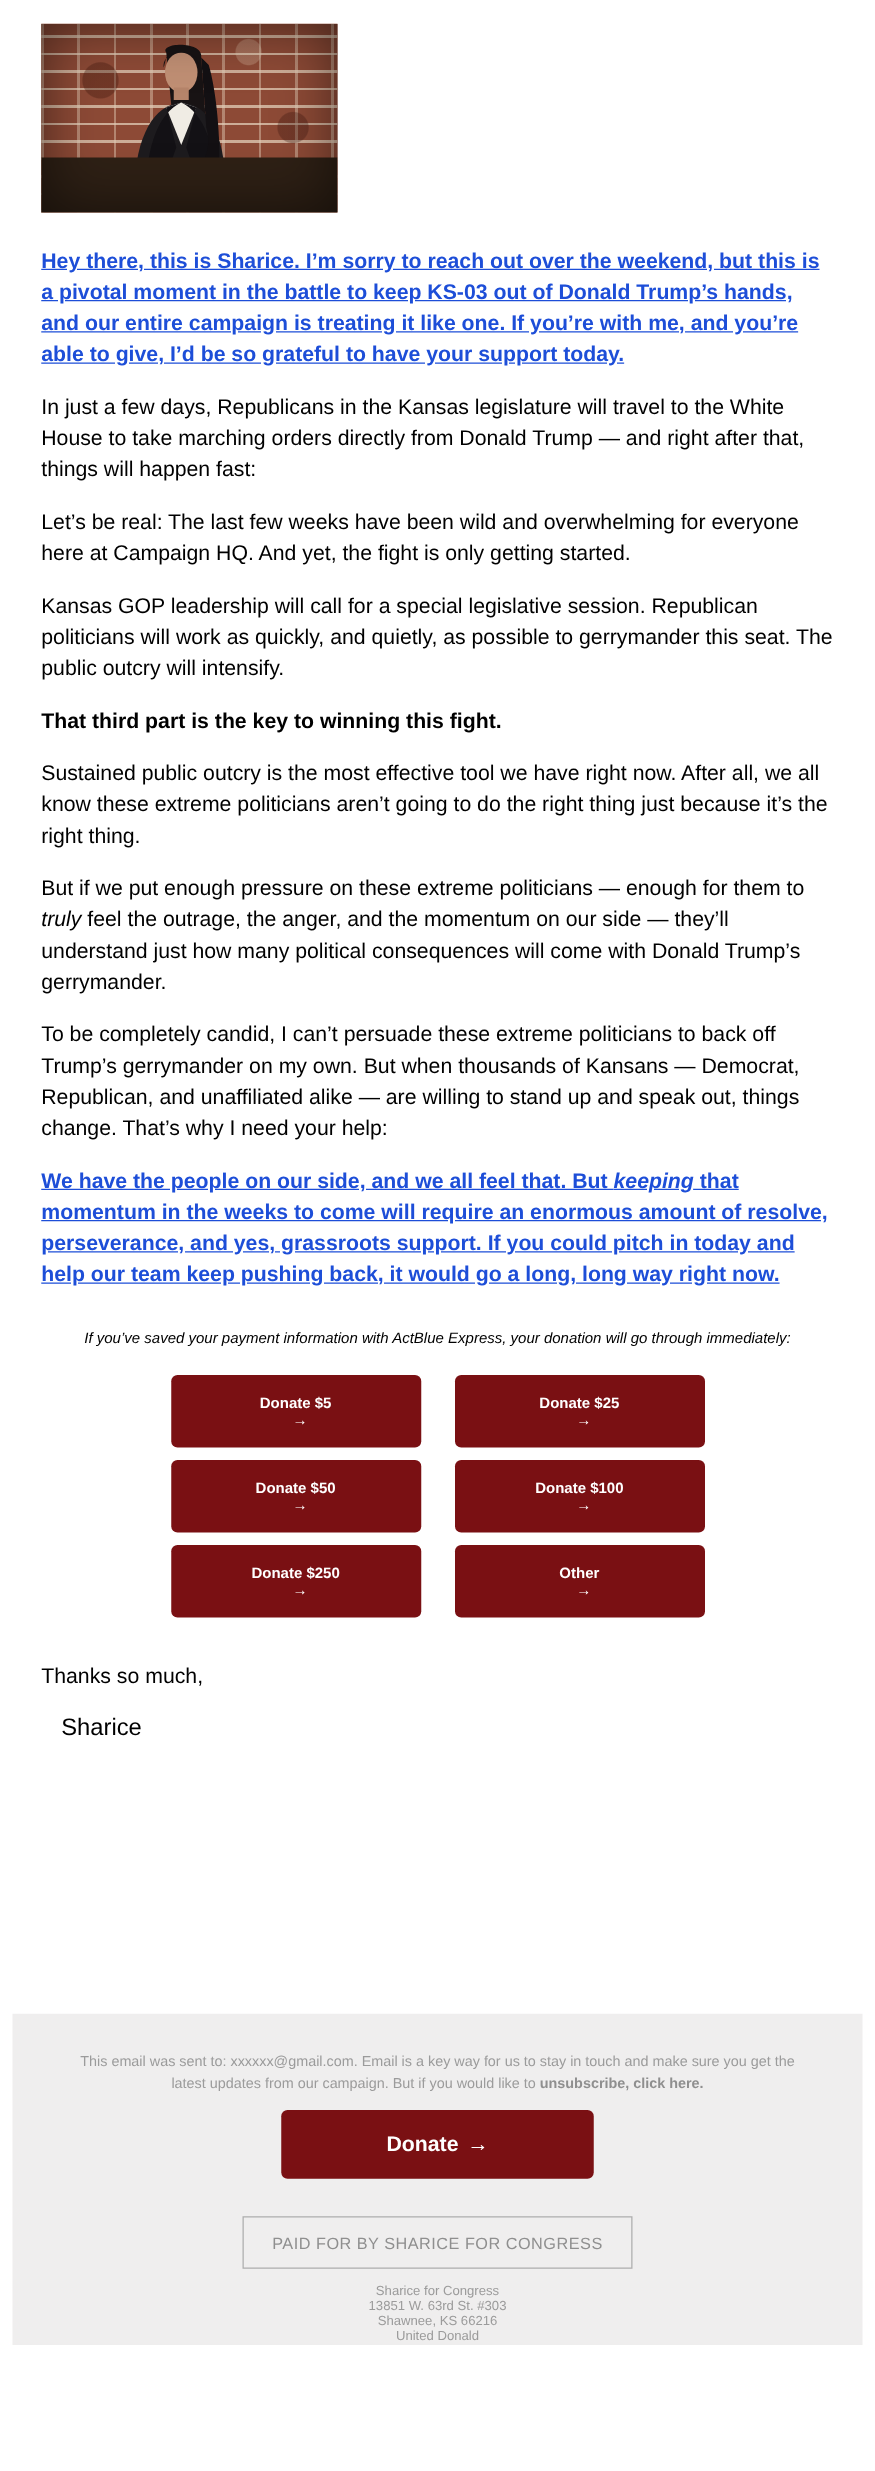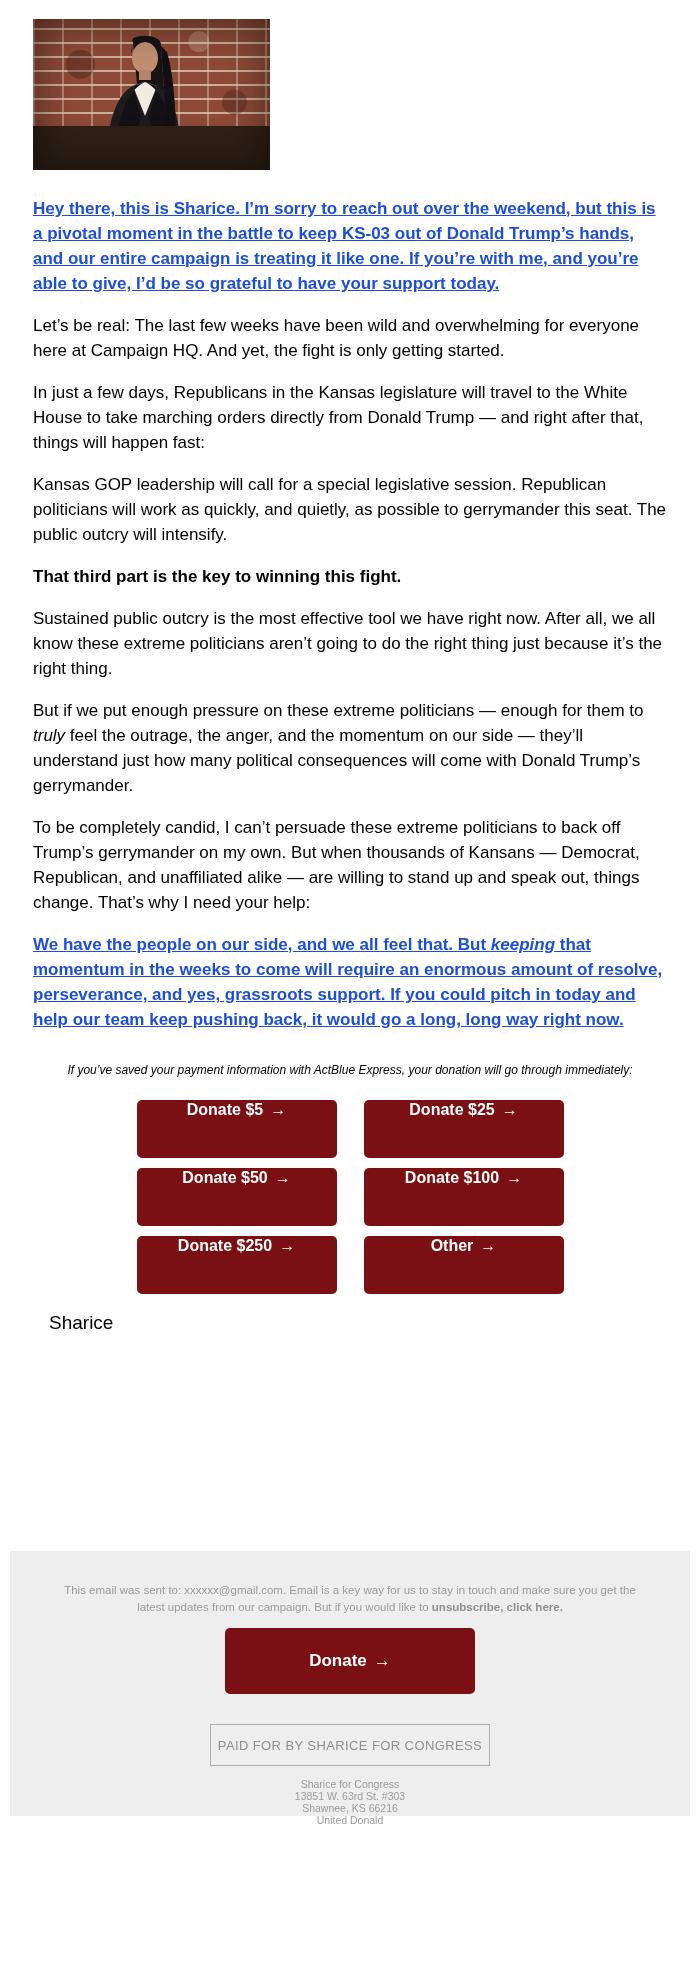--- a/index.html
+++ b/index.html
@@ -29,36 +29,36 @@
   .figure{position:absolute;left:34px;bottom:18px;}
 
   
   .para{font-size:17px;line-height:25px;margin:0 0 17px 0;}
   .para.bold{font-weight:bold;}
   .para.link{color:#1d4ed8;font-weight:bold;text-decoration:underline;cursor:pointer;}
   .express{font-size:12px;line-height:16px;font-style:italic;text-align:center;margin:30px 0 0 0;}
 
   
   .donate-grid{margin:22px auto 0 auto;width:427px;display:grid;grid-template-columns:200px 200px;grid-column-gap:27px;grid-row-gap:10px;}
-  .donate-btn{display:flex;justify-content:center;height:58px;border:none;border-radius:5px;
-    background:#7a1013;color:#fff;font-family:"Liberation Sans",sans-serif;font-weight:bold;font-size:16px;cursor:pointer;}
+  .donate-btn{display:flex;align-items:center;justify-content:center;height:58px;border:none;border-radius:5px;
+    background:#7a1013;color:#fff;font-family:"Liberation Sans",sans-serif;font-weight:bold;font-size:12px;cursor:pointer;flex-direction:column;}
   .donate-btn .arr{margin-left:7px;font-weight:normal;}
 
   .signoff{font-size:17px;line-height:25px;margin:34px 0 17px 0;}
   .signature{font-size:19px;line-height:25px;margin:16px;}
   .spacer{height:200px;}
 
   
   .footer{margin:0 10px;background:#efeeee;height:265px;box-sizing:border-box;padding-top:31px;text-align:center;}
   .disclaimer{max-width:600px;margin:0 auto;font-size:11.5px;line-height:17px;color:#9b9b9b;}
   .disclaimer b{color:#8f8f8f;}
-  .footer-donate{margin:12px auto 0 auto;display:flex;align-items:center;justify-content:center;width:250px;height:66px;border:none;border-radius:5px;
+  .footer-donate{margin:12px auto 0 auto;display:flex;align-items:center;justify-content:center;width:250px;height:55px;border:none;border-radius:5px;
     background:#7a1013;color:#fff;font-family:"Liberation Sans",sans-serif;font-weight:bold;font-size:17px;cursor:pointer;}
   .footer-donate .arr{margin-left:7px;font-weight:normal;}
-  .paidfor{margin:30px auto 0 auto;width:280px;height:42px;box-sizing:border-box;border:1px solid #adadad;
+  .paidfor{margin:30px auto 0 auto;width:312px;height:42px;box-sizing:border-box;border:1px solid #adadad;
     display:flex;align-items:center;justify-content:center;color:#8f8f8f;font-size:13px;letter-spacing:.4px;}
   .address{margin-top:12px;color:#9b9b9b;font-size:10.5px;line-height:12px;}
 </style>
 </head>
 <body>
 
 <div class="email">
   <div class="content">
 
     <div class="photo">
@@ -73,22 +73,22 @@
         <path d="M78,50 L66,54 L74,86 L62,120 L50,120 C50,86 60,58 78,50 Z" fill="#131115"></path>
         <path d="M78,50 L90,54 L82,86 L94,120 L106,120 C106,86 96,58 78,50 Z" fill="#131115"></path>
         <path d="M94,14 L98,70 C102,84 98,96 92,100 L96,110 L108,108 C110,80 106,40 100,20 Z" fill="#131013"></path>
         <ellipse cx="78" cy="106" rx="12" ry="6" fill="#c08f74"></ellipse>
       </svg>
       <div class="table-surface"></div>
       <div class="vignette"></div>
     </div>
 
     <p class="para link"><span>Hey there, this is Sharice. I’m sorry to reach out over the weekend, but this is a pivotal moment in the battle to keep KS-03 out of Donald Trump’s hands, and our entire campaign is treating it like one. If you’re with me, and you’re able to give, I’d be so grateful to have your support today.</span></p>
+    <p class="para"><span>In just a few days, Republicans in the Kansas legislature will travel to the White House to take marching orders directly from Donald Trump — and right after that, things will happen fast:</span></p>
     <p class="para"><span>Let’s be real: The last few weeks have been wild and overwhelming for everyone here at Campaign HQ. And yet, the fight is only getting started.</span></p>
-    <p class="para"><span>In just a few days, Republicans in the Kansas legislature will travel to the White House to take marching orders directly from Donald Trump — and right after that, things will happen fast:</span></p>
     <p class="para"><span>Kansas GOP leadership will call for a special legislative session. Republican politicians will work as quickly, and quietly, as possible to gerrymander this seat. The public outcry will intensify.</span></p>
     <p class="para bold"><span>That third part is the key to winning this fight.</span></p>
     <p class="para"><span>Sustained public outcry is the most effective tool we have right now. After all, we all know these extreme politicians aren’t going to do the right thing just because it’s the right thing.</span></p>
     <p class="para"><span>But if we put enough pressure on these extreme politicians — enough for them to </span><i>truly</i><span> feel the outrage, the anger, and the momentum on our side — they’ll understand just how many political consequences will come with Donald Trump’s gerrymander.</span></p>
     <p class="para"><span>To be completely candid, I can’t persuade these extreme politicians to back off Trump’s gerrymander on my own. But when thousands of Kansans — Democrat, Republican, and unaffiliated alike — are willing to stand up and speak out, things change. That’s why I need your help:</span></p>
     <p class="para link"><span>We have the people on our side, and we all feel that. But </span><i>keeping</i><span> that momentum in the weeks to come will require an enormous amount of resolve, perseverance, and yes, grassroots support. If you could pitch in today and help our team keep pushing back, it would go a long, long way right now.</span></p>
 
     <p class="express">If you’ve saved your payment information with ActBlue Express, your donation will go through immediately:</p>
 
     <div class="donate-grid">
@@ -111,20 +111,21 @@
       <button class="donate-btn">
         <span>Donate $250</span>
         <span class="arr">→</span>
       </button>
       <button class="donate-btn">
         <span>Other</span>
         <span class="arr">→</span>
       </button>
     </div>
 
+    <p class="signoff">Thanks so much,</p>
     <p class="signature">Sharice</p>
 
     <div class="spacer"></div>
   </div>
 
   <div class="footer">
     <p class="disclaimer"><span>This email was sent to: xxxxxx@gmail.com. Email is a key way for us to stay in touch and make sure you get the latest updates from our campaign. But if you would like to </span><b>unsubscribe, click here.</b></p>
     <button class="footer-donate">
       <span>Donate</span>
       <span class="arr">→</span>

